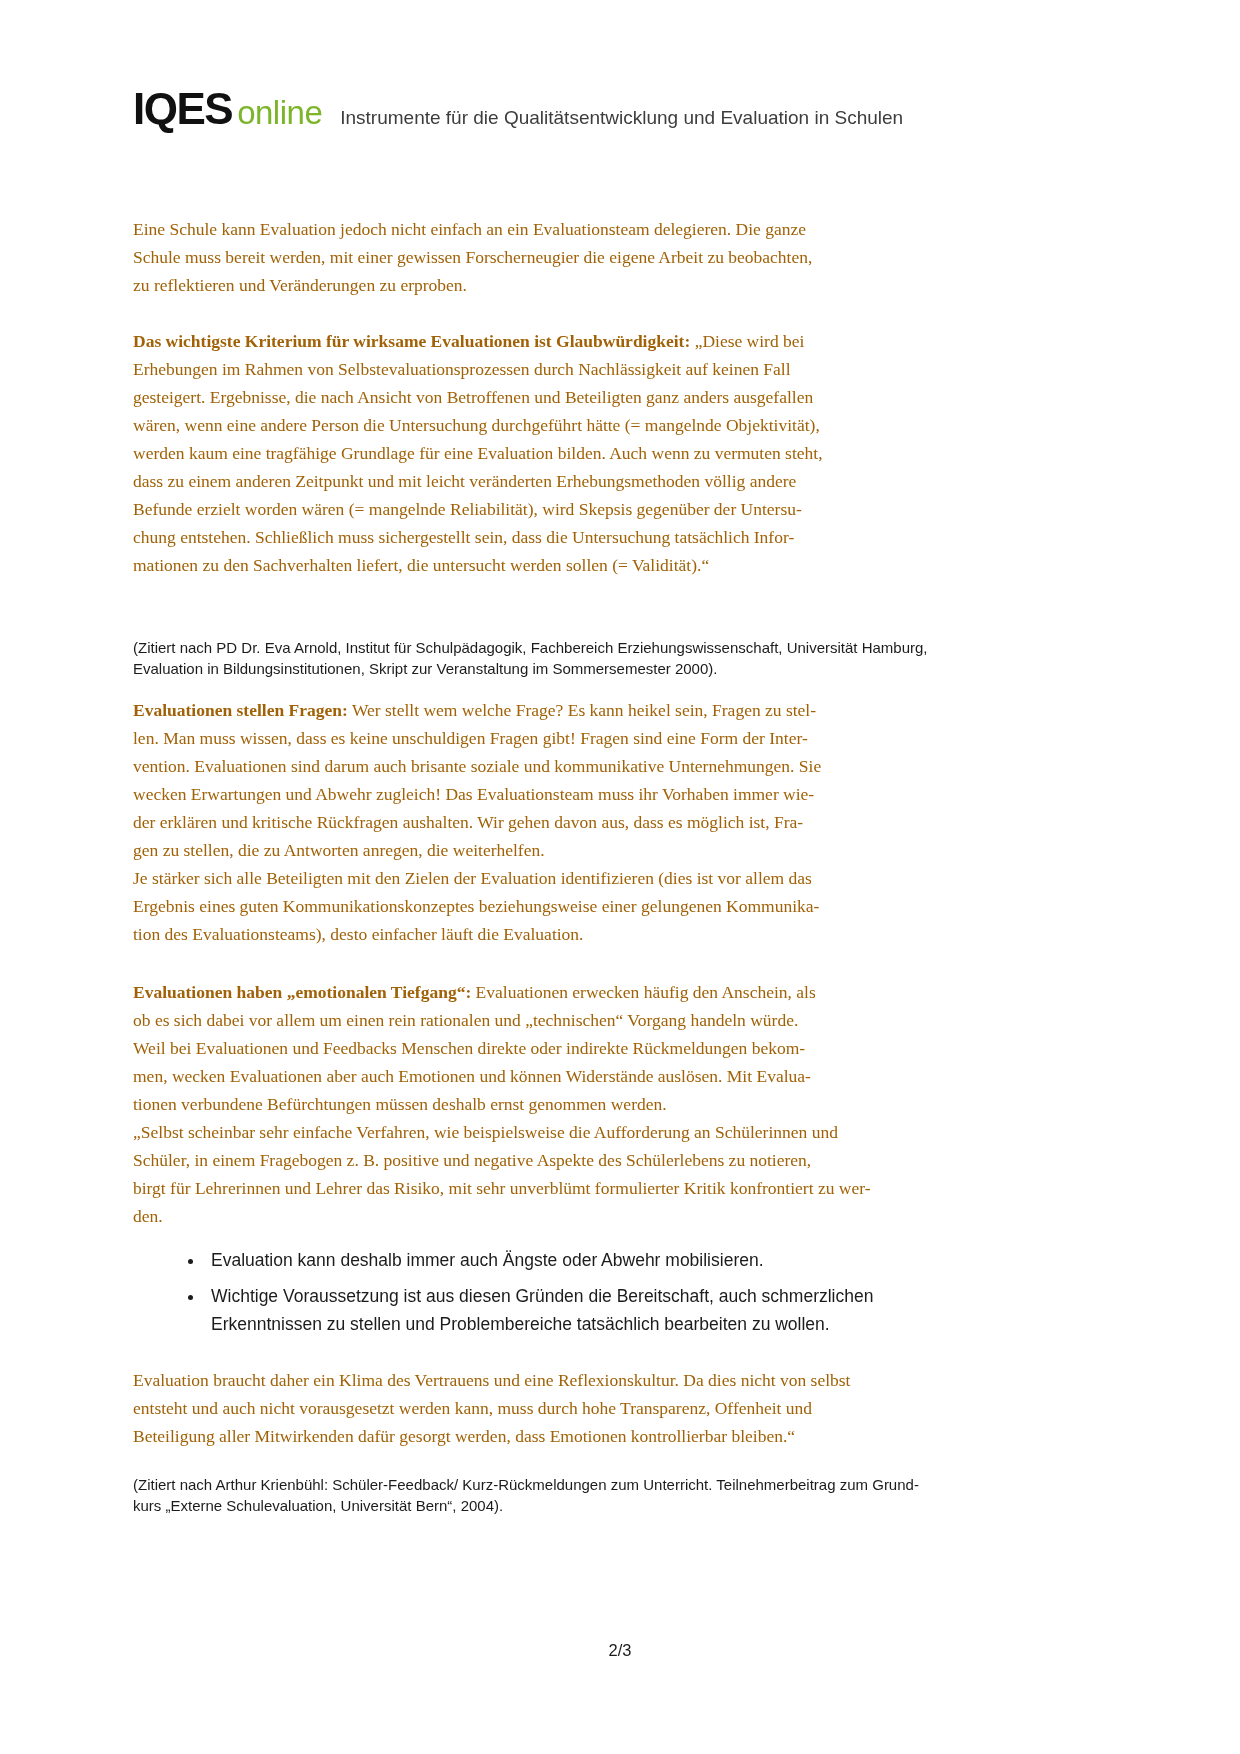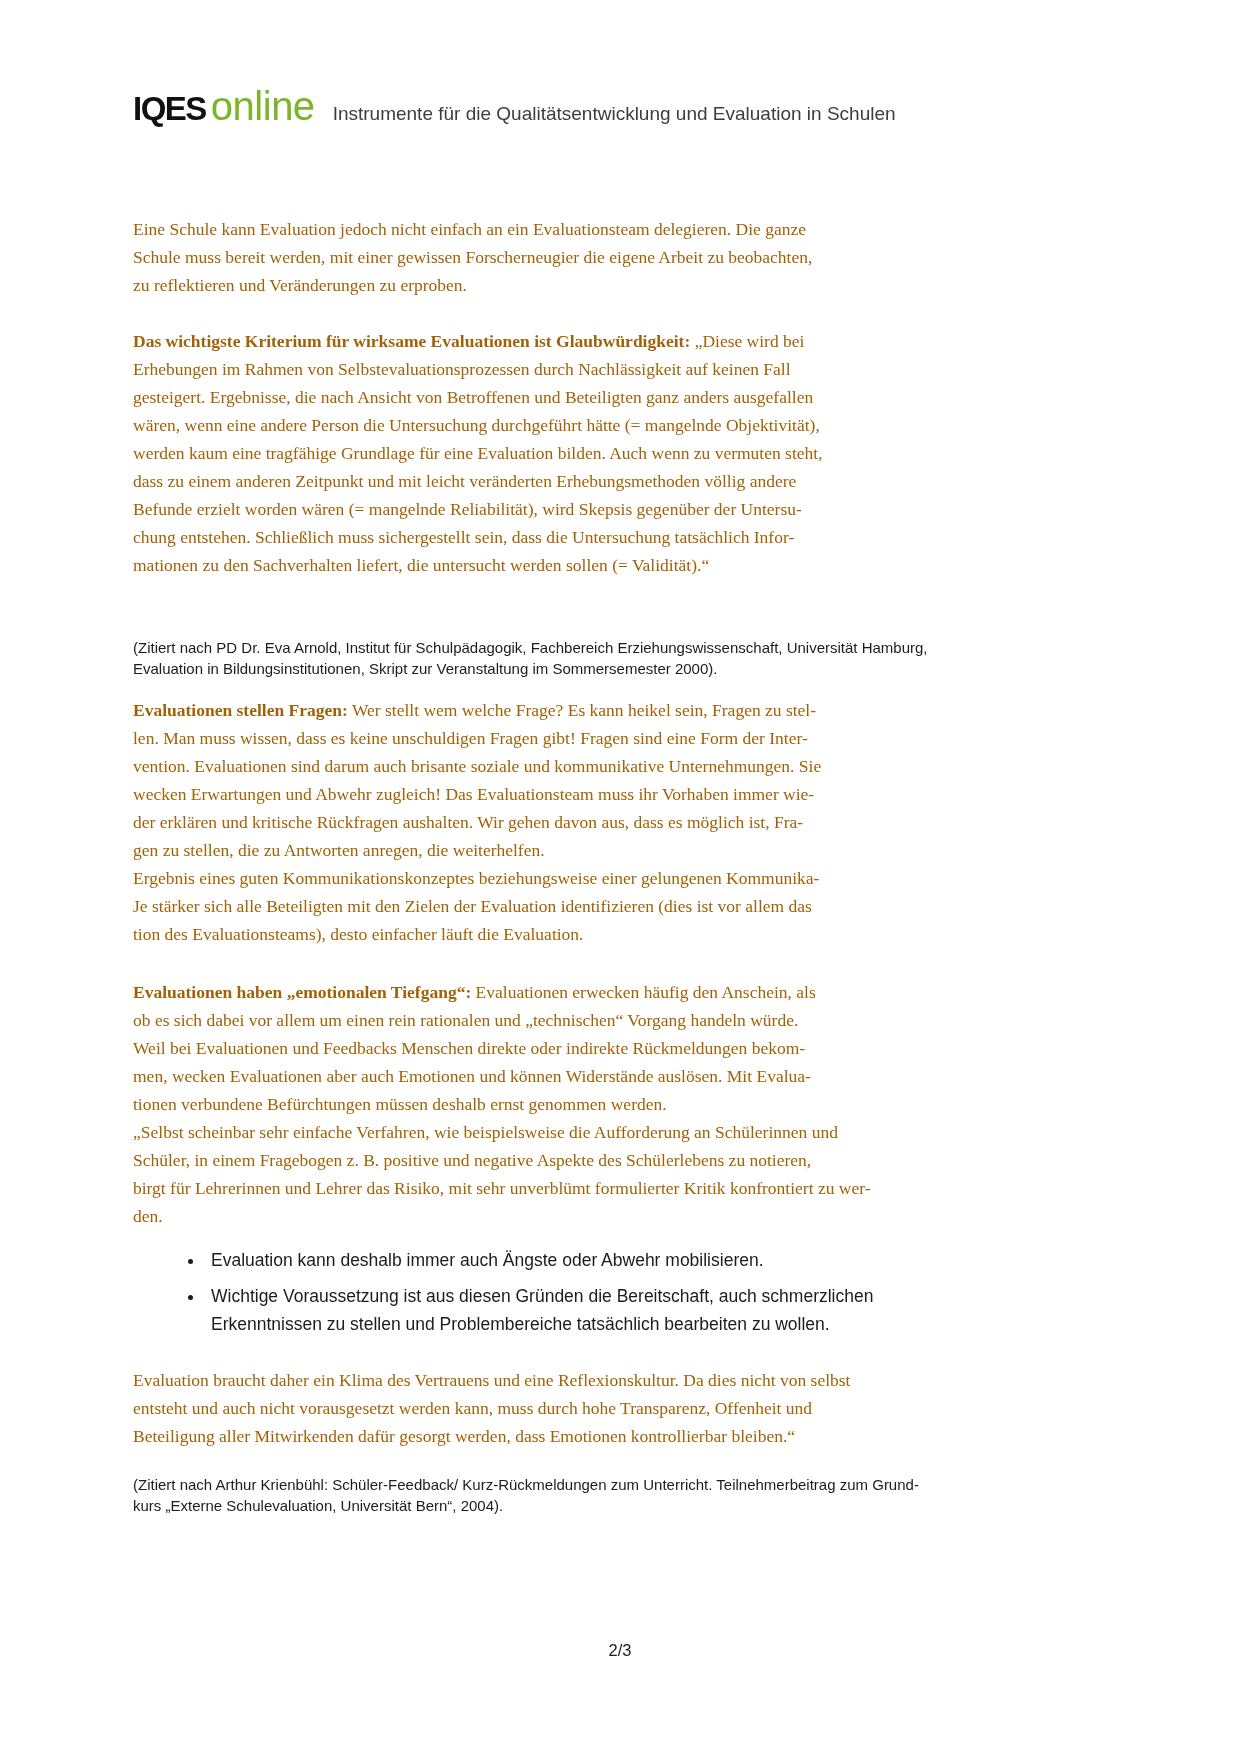--- a/index.html
+++ b/index.html
@@ -16,27 +16,27 @@
   .header {
     position: absolute;
     left: 133px;
     top: 84px;
     display: flex;
     align-items: baseline;
     white-space: nowrap;
   }
   .logo { display: inline-flex; align-items: baseline; }
   .logo-iqes {
-    font-size: 33px;
+    font-size: 44px;
     font-weight: 700;
     letter-spacing: -1.5px;
     color: #111111;
   }
   .logo-online {
-    font-size: 40px;
+    font-size: 33px;
     font-weight: 400;
     letter-spacing: -0.5px;
     color: #7cb52a;
     margin-left: 5px;
   }
   .tagline {
     font-size: 19px;
     color: #3d3d3d;
     margin-left: 18px;
   }
@@ -124,22 +124,22 @@
       <span class="line">Evaluation in Bildungsinstitutionen, Skript zur Veranstaltung im Sommersemester 2000).</span>
     </p>
 
     <p class="para p3">
       <span class="line"><strong class="lead">Evaluationen stellen Fragen:</strong><span> Wer stellt wem welche Frage? Es kann heikel sein, Fragen zu stel-</span></span>
       <span class="line">len. Man muss wissen, dass es keine unschuldigen Fragen gibt! Fragen sind eine Form der Inter-</span>
       <span class="line">vention. Evaluationen sind darum auch brisante soziale und kommunikative Unternehmungen. Sie</span>
       <span class="line">wecken Erwartungen und Abwehr zugleich! Das Evaluationsteam muss ihr Vorhaben immer wie-</span>
       <span class="line">der erklären und kritische Rückfragen aushalten. Wir gehen davon aus, dass es möglich ist, Fra-</span>
       <span class="line">gen zu stellen, die zu Antworten anregen, die weiterhelfen.</span>
+      <span class="line">Je stärker sich alle Beteiligten mit den Zielen der Evaluation identifizieren (dies ist vor allem das</span>
       <span class="line">Ergebnis eines guten Kommunikationskonzeptes beziehungsweise einer gelungenen Kommunika-</span>
-      <span class="line">Je stärker sich alle Beteiligten mit den Zielen der Evaluation identifizieren (dies ist vor allem das</span>
       <span class="line">tion des Evaluationsteams), desto einfacher läuft die Evaluation.</span>
     </p>
 
     <p class="para p4">
       <span class="line"><strong class="lead">Evaluationen haben „emotionalen Tiefgang“:</strong><span> Evaluationen erwecken häufig den Anschein, als</span></span>
       <span class="line">ob es sich dabei vor allem um einen rein rationalen und „technischen“ Vorgang handeln würde.</span>
       <span class="line">Weil bei Evaluationen und Feedbacks Menschen direkte oder indirekte Rückmeldungen bekom-</span>
       <span class="line">men, wecken Evaluationen aber auch Emotionen und können Widerstände auslösen. Mit Evalua-</span>
       <span class="line">tionen verbundene Befürchtungen müssen deshalb ernst genommen werden.</span>
       <span class="line">„Selbst scheinbar sehr einfache Verfahren, wie beispielsweise die Aufforderung an Schülerinnen und</span>

